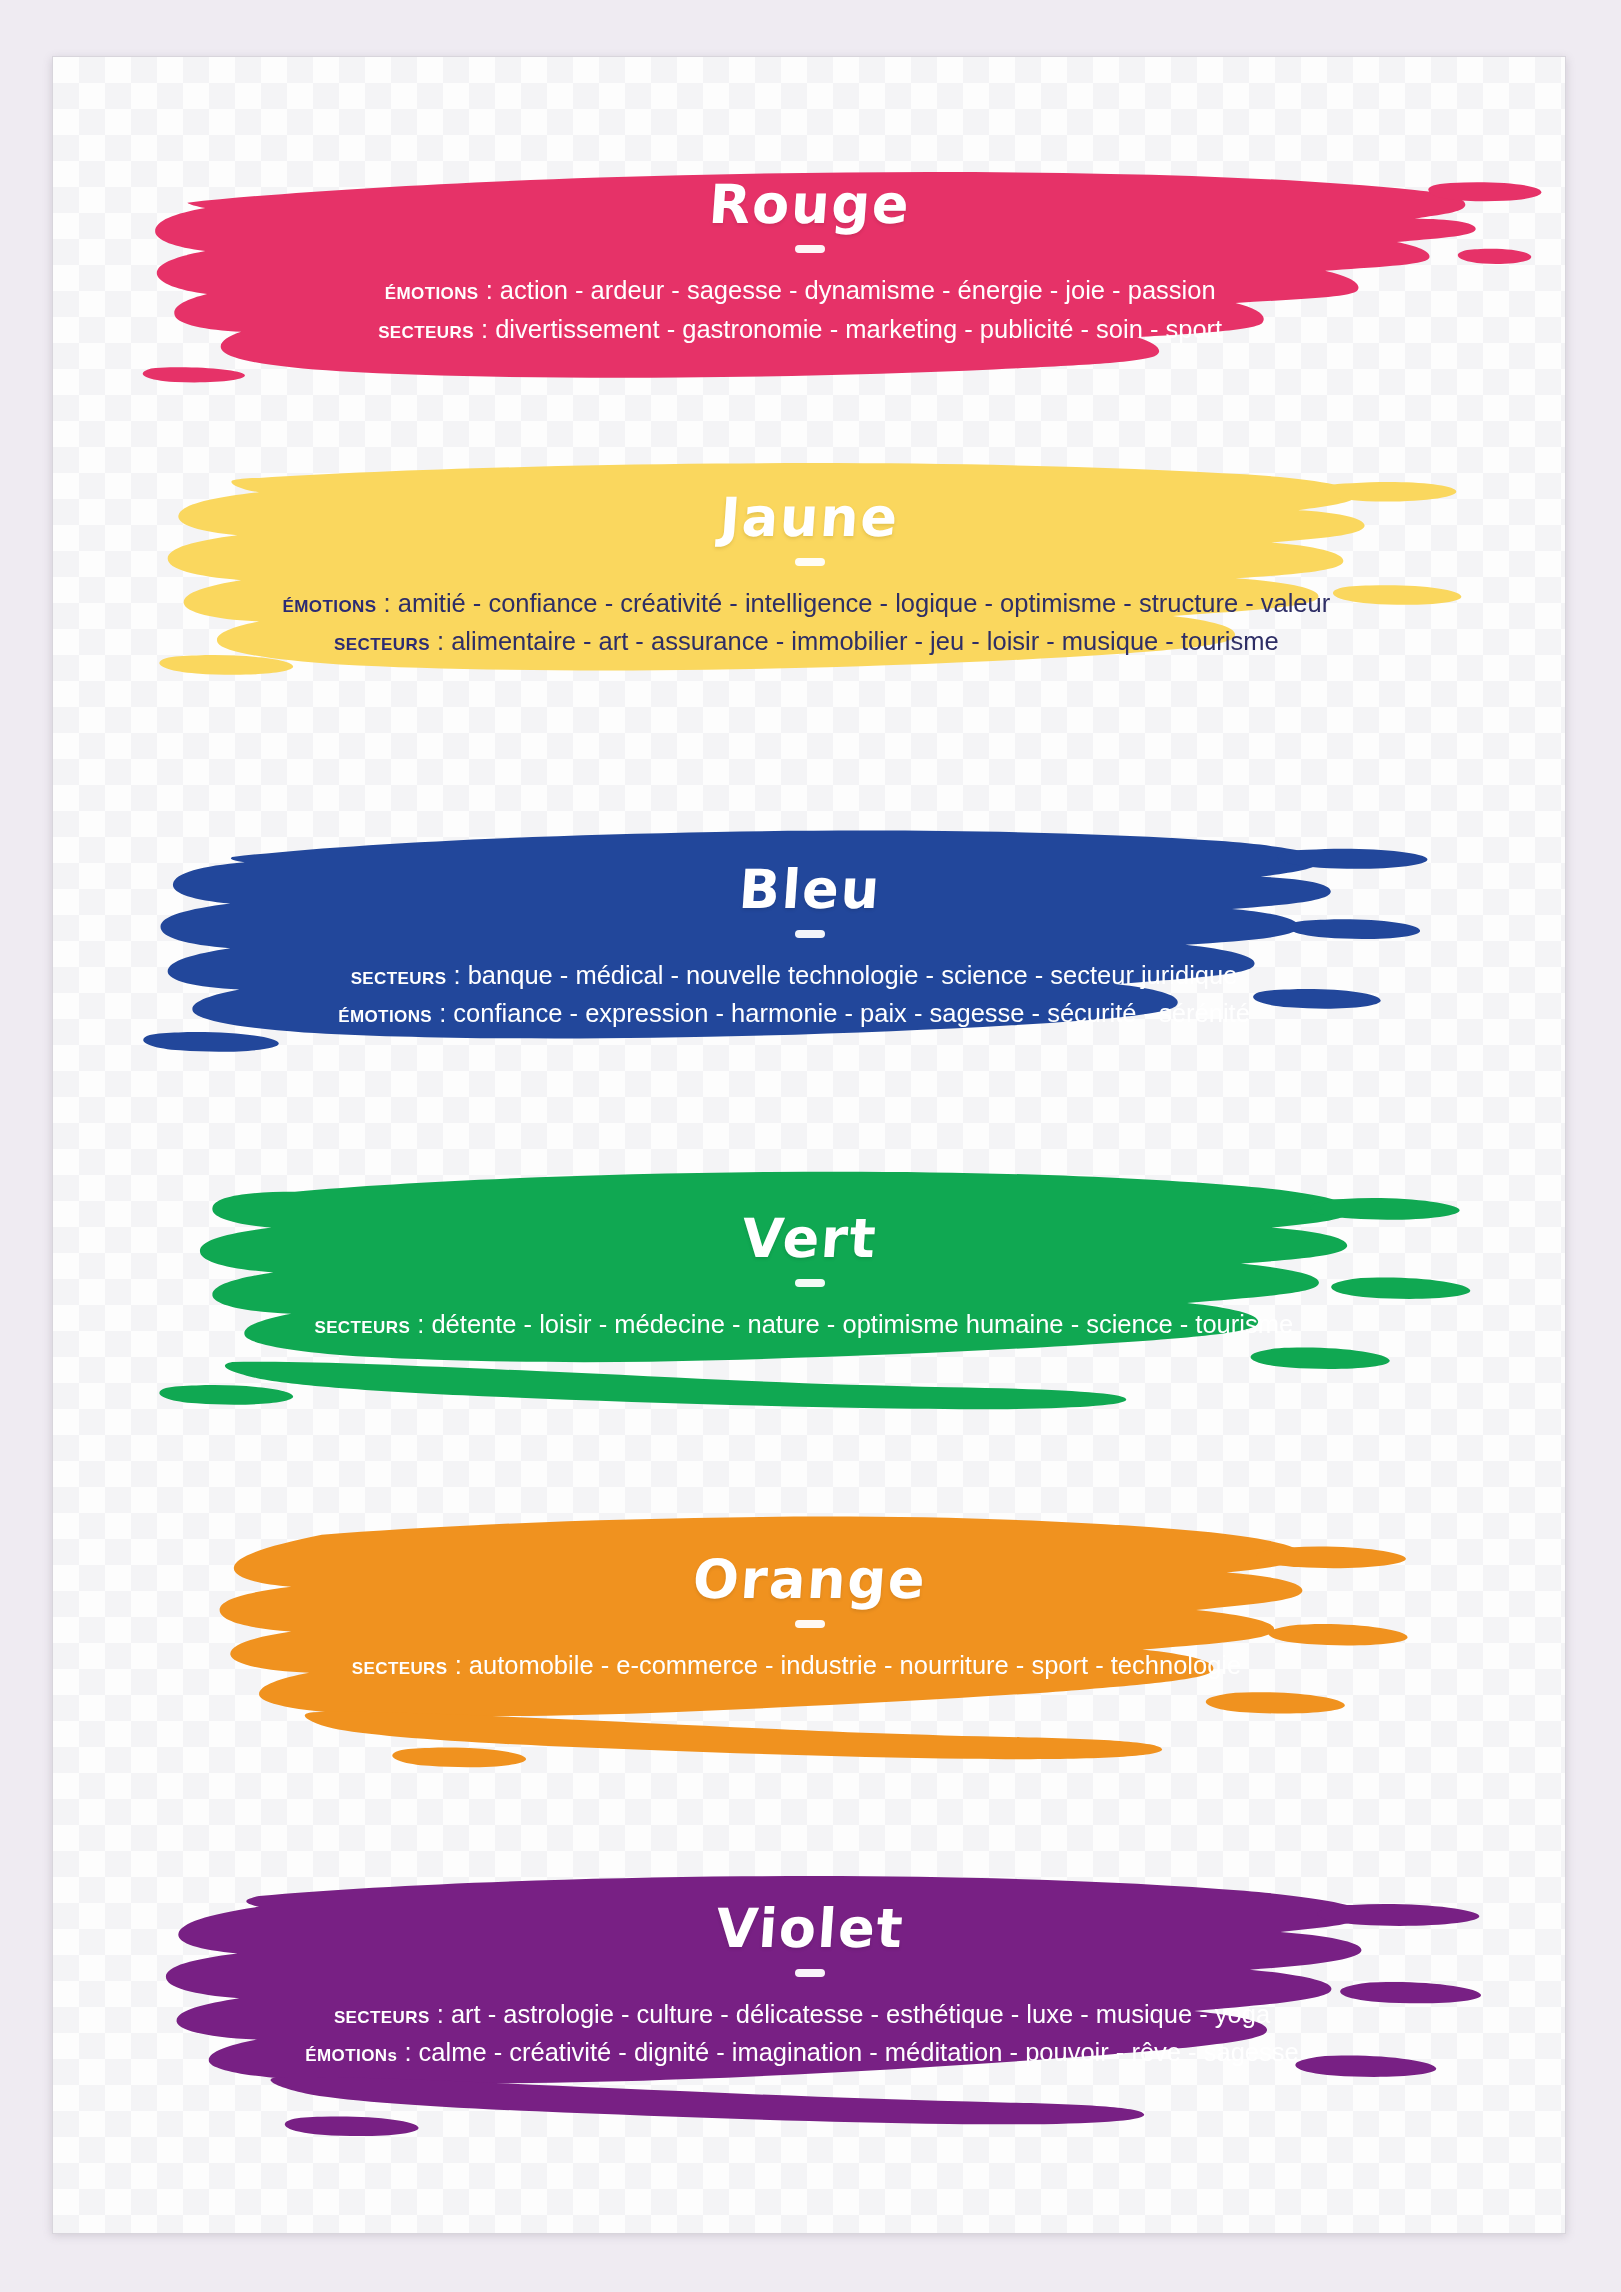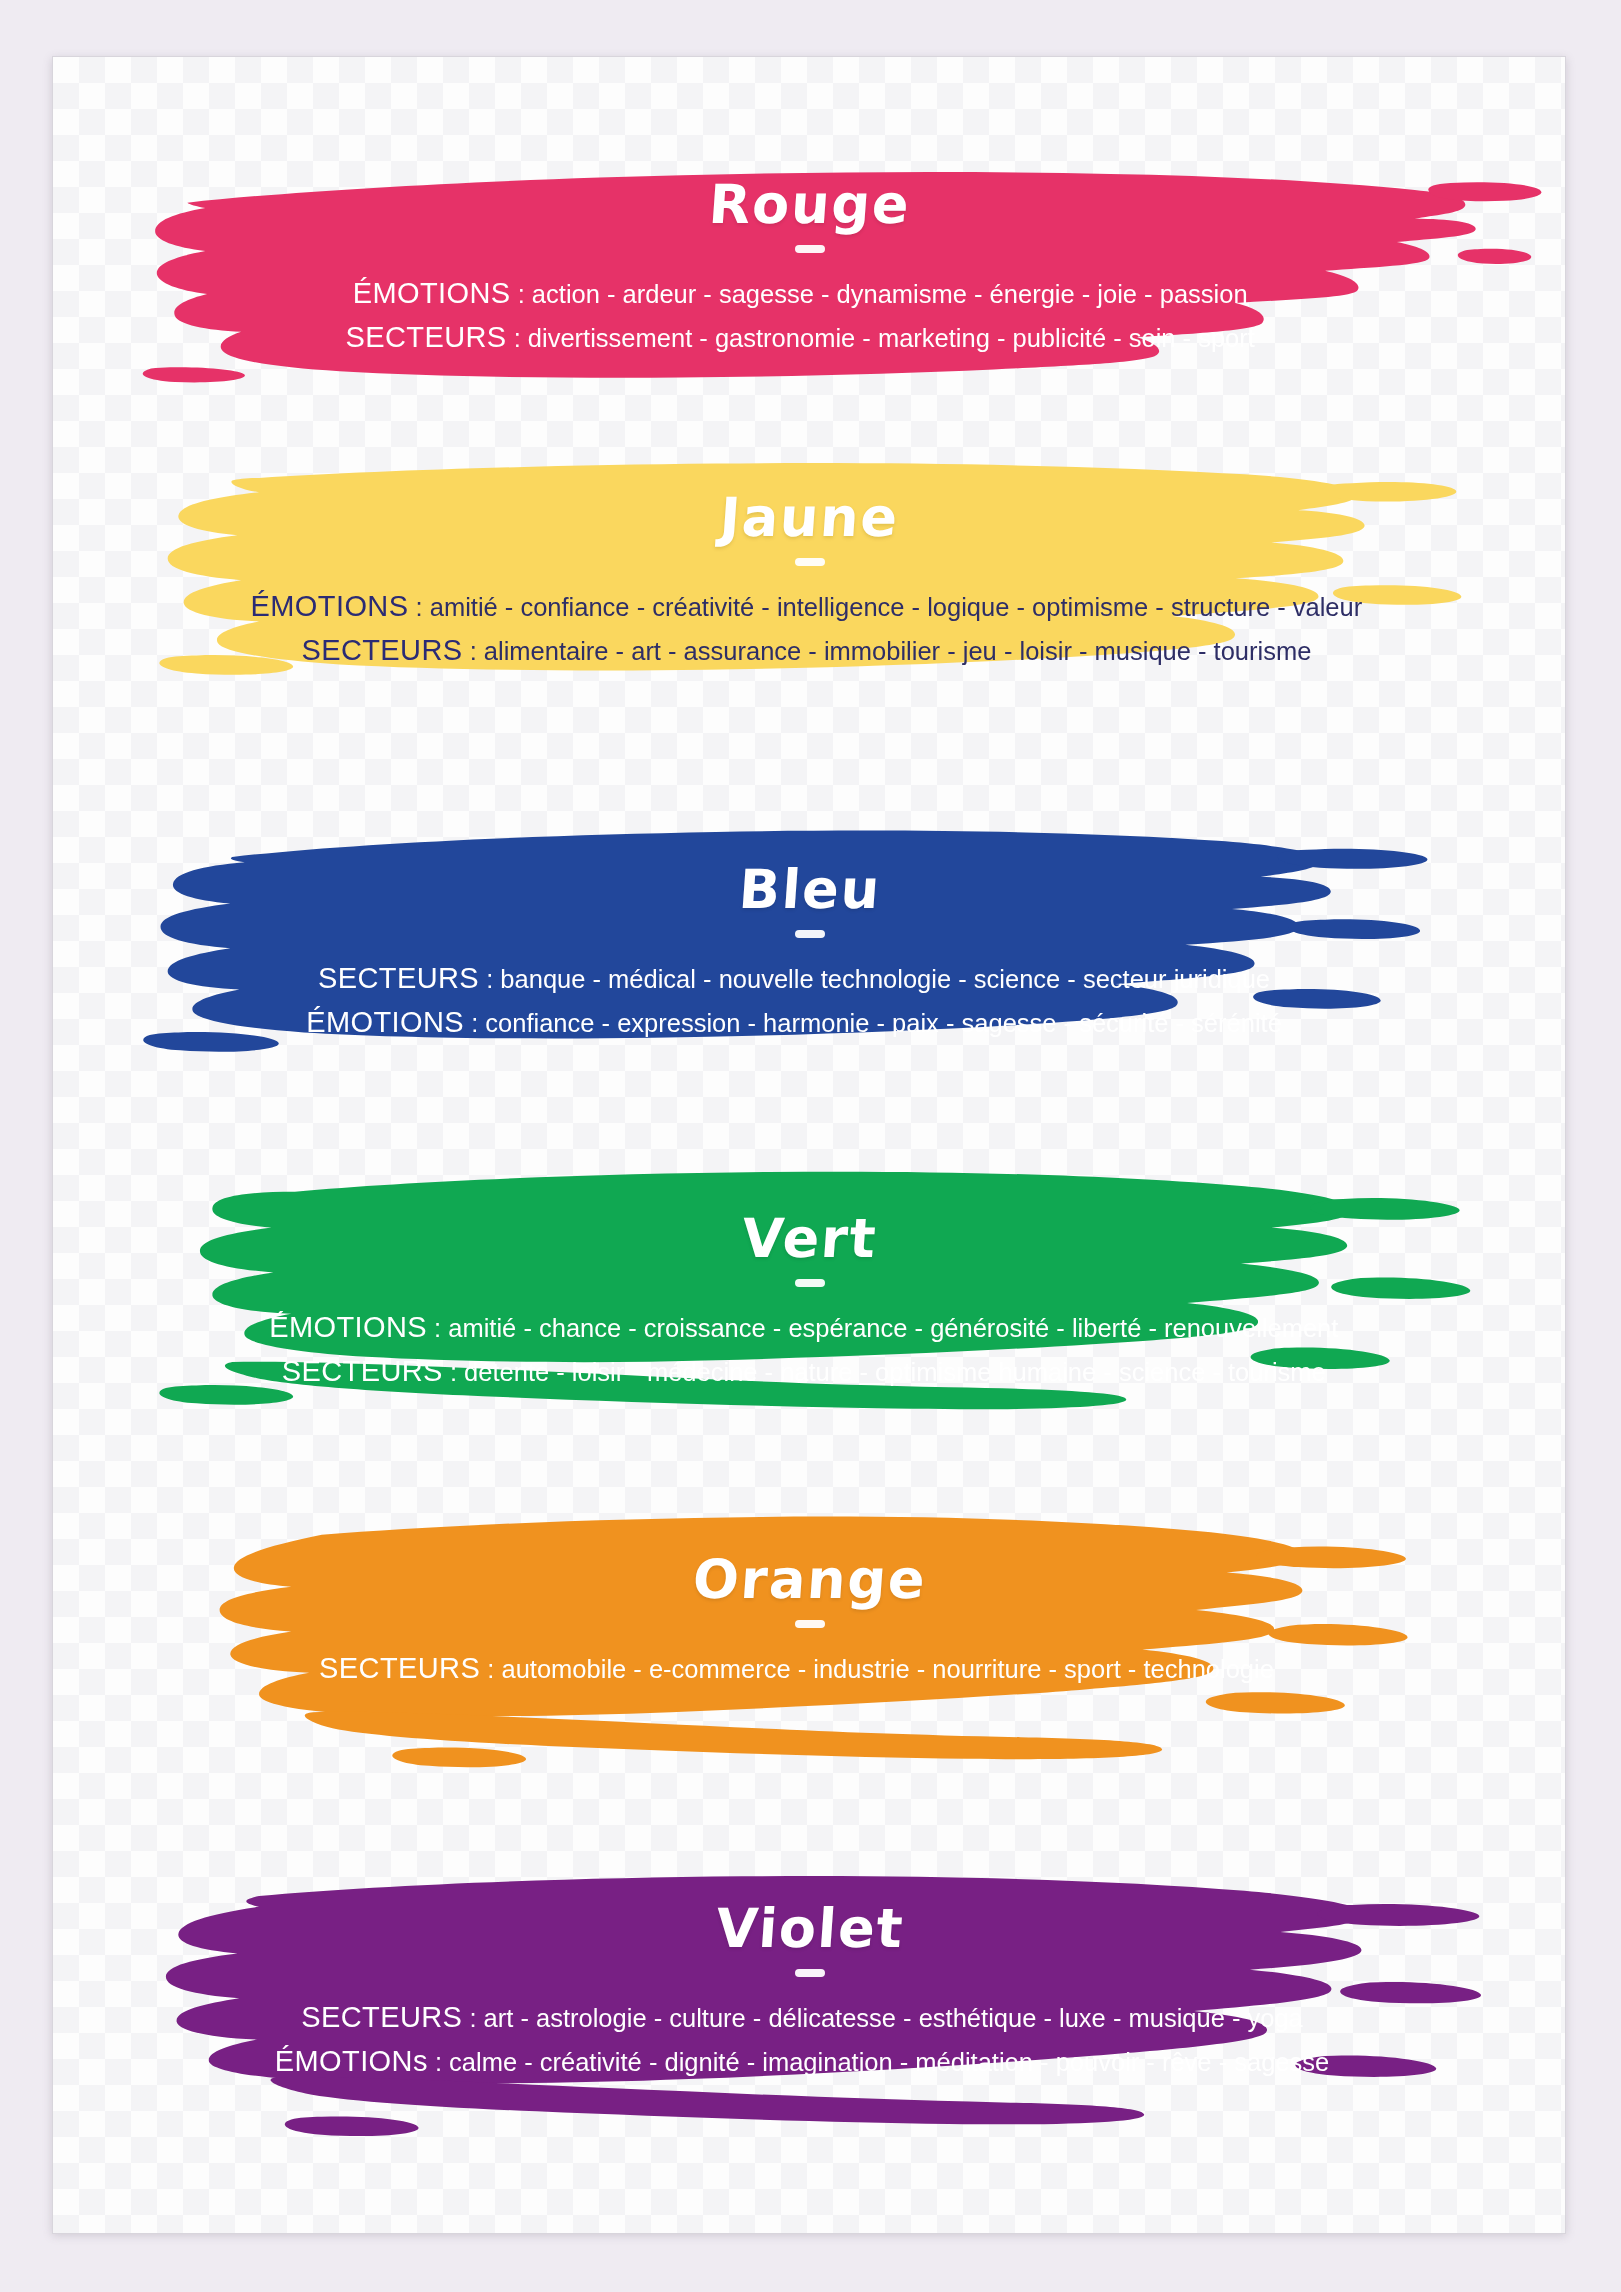--- a/index.html
+++ b/index.html
@@ -53,22 +53,22 @@
     opacity:.95;
   }
   .rows{margin-top:18px;}
   .trow{
     font-size:25.5px;
     line-height:1.52;
     white-space:nowrap;
     color:#ffffff;
   }
   .tlabel{
-    font-weight:400;
-    font-size:29px;
+    font-weight:700;
+    font-size:17px;
     letter-spacing:0.4px;
   }
   
   .band.yellow .band-title{color:#ffffff;text-shadow:0 1.8px 3.6px rgba(120,95,0,.18);}
   .band.yellow .title-dash{background:#ffffff;}
   .band.yellow .trow{color:#2e2e66;text-align:center;}
   .band.yellow .tlabel{color:#2b2b74;}
 
   
   #band-rouge  {top:99px;  height:278px;}
@@ -163,21 +163,20 @@
       <path fill="#10a852" d="M1440,40 C1500,36 1566,44 1570,52 C1574,60 1510,66 1450,62 C1406,59 1394,50 1410,45 C1418,42 1428,40 1440,40 Z"></path>
       <path fill="#10a852" d="M1470,128 C1524,126 1580,134 1582,142 C1584,150 1526,154 1470,150 C1428,147 1418,138 1434,133 C1444,130 1456,128 1470,128 Z"></path>
       <path fill="#10a852" d="M1380,206 C1434,204 1490,212 1492,220 C1494,228 1436,232 1380,228 C1338,225 1328,216 1344,211 C1354,208 1366,206 1380,206 Z"></path>
       <path fill="#10a852" d="M200,222 C280,220 400,226 540,232 C680,238 800,246 1000,250 C1120,252 1200,256 1198,264 C1196,272 1100,276 960,274 C800,272 620,266 480,260 C360,255 266,248 228,240 C200,234 180,226 200,222 Z"></path>
       <path fill="#10a852" d="M160,248 C210,246 266,252 268,260 C270,268 214,272 160,268 C120,265 110,256 126,251 C134,249 146,248 160,248 Z"></path>
     </svg>
     <div class="band-content">
       <span class="band-title">Vert</span>
       <span class="title-dash"></span>
       <div class="rows">
-        <div class="trow"><span class="tlabel">ÉMOTIONS</span><span> : </span><span>amitié - chance - croissance - espérance - générosité - liberté - renouvellement</span></div>
         <div class="trow"><span class="tlabel">SECTEURS</span><span> : </span><span>détente - loisir - médecine - nature - optimisme humaine - science - tourisme</span></div>
       </div>
     </div>
   </div>
 
   <div class="band orange" id="band-orange">
     <svg viewBox="0 0 1690 325" preserveAspectRatio="none">
       <path fill="#f0921f" d="M300,30 C420,20 600,12 790,10 C980,8 1150,14 1280,26 C1356,33 1400,44 1394,54 C1388,64 1348,68 1310,72 C1362,76 1400,84 1394,94 C1388,104 1332,108 1276,114 C1334,120 1370,128 1362,138 C1354,148 1286,152 1216,158 C1272,164 1302,172 1294,182 C1286,192 1210,198 1110,206 C990,214 840,222 690,228 C560,233 430,234 340,230 C270,227 230,218 230,208 C230,198 254,190 286,184 C232,182 200,174 198,164 C196,152 226,144 266,138 C214,134 186,126 186,114 C186,102 216,94 266,88 C220,84 200,76 202,66 C204,54 240,42 300,30 Z"></path>
       <path fill="#f0921f" d="M1380,44 C1440,40 1506,48 1510,56 C1514,64 1450,70 1390,66 C1346,63 1334,54 1350,49 C1358,46 1368,44 1380,44 Z"></path>
       <path fill="#f0921f" d="M1400,130 C1454,128 1510,136 1512,144 C1514,152 1456,156 1400,152 C1358,149 1348,140 1364,135 C1374,132 1386,130 1400,130 Z"></path>

